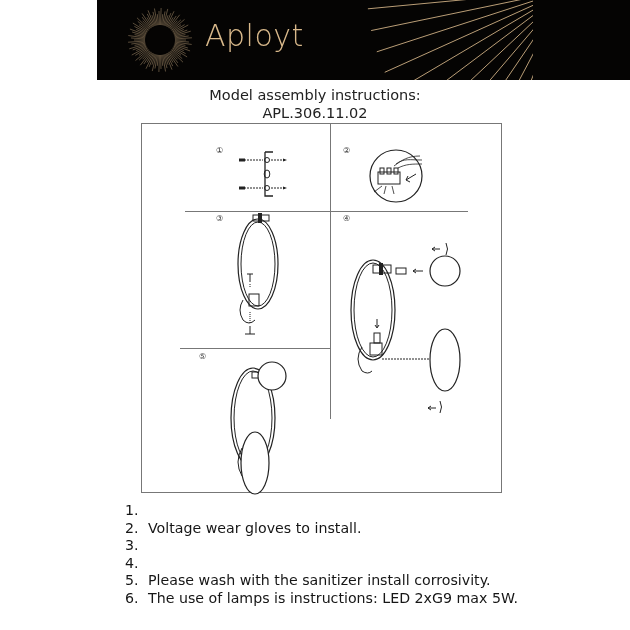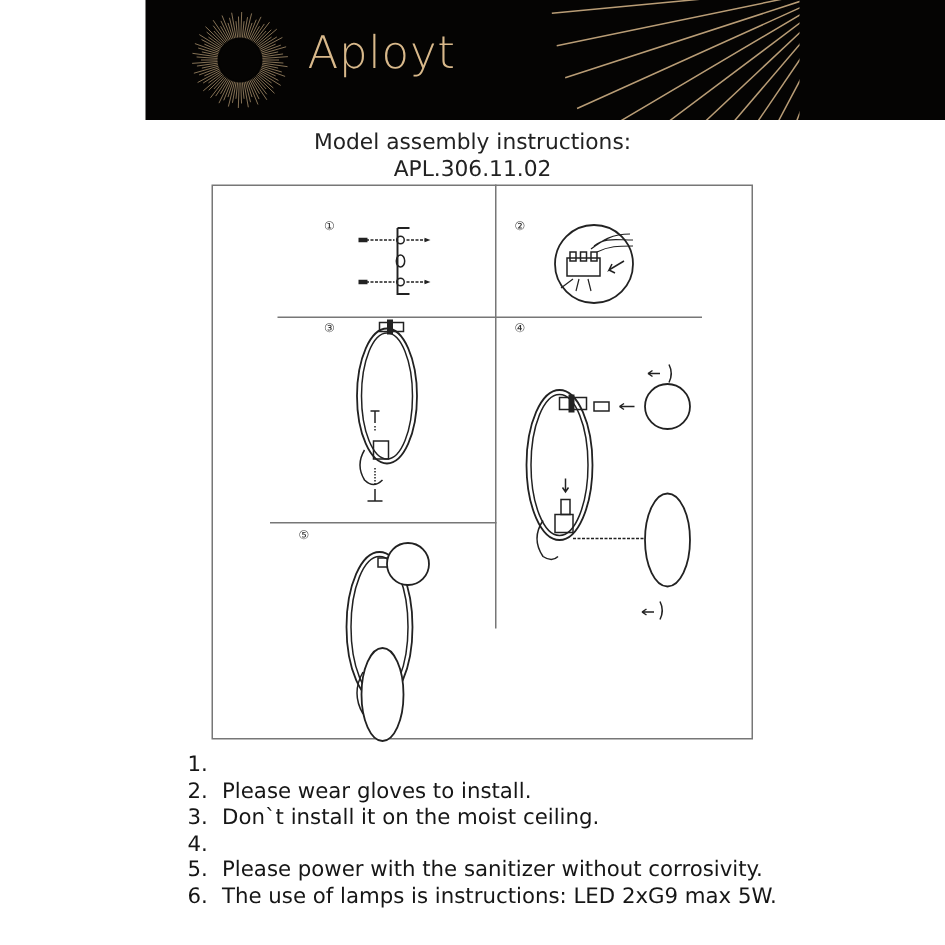--- a/index.html
+++ b/index.html
@@ -221,30 +221,29 @@
   <path d="M22 98 q-8 14 0 28" fill="none" stroke="#222"></path>
   <ellipse cx="35" cy="113" rx="14" ry="31" fill="#fff" stroke="#222" stroke-width="1.2"></ellipse>
 </svg>
 
 <div class="notes">
   <div class="note">
       <span class="n">1.</span>
     </div>
   <div class="note">
       <span class="n">2.</span>
-      <span>Please wear gloves to install.</span>
+      <span>Voltage wear gloves to install.</span>
     </div>
   <div class="note">
       <span class="n">3.</span>
-      <span>Don`t install it on the moist ceiling.</span>
     </div>
   <div class="note">
       <span class="n">4.</span>
     </div>
   <div class="note">
       <span class="n">5.</span>
-      <span>Please power with the sanitizer without corrosivity.</span>
+      <span>Please wash with the sanitizer install corrosivity.</span>
     </div>
   <div class="note">
       <span class="n">6.</span>
       <span>The use of lamps is instructions: LED 2xG9 max 5W.</span>
     </div>
 </div>
 
 </body></html>

